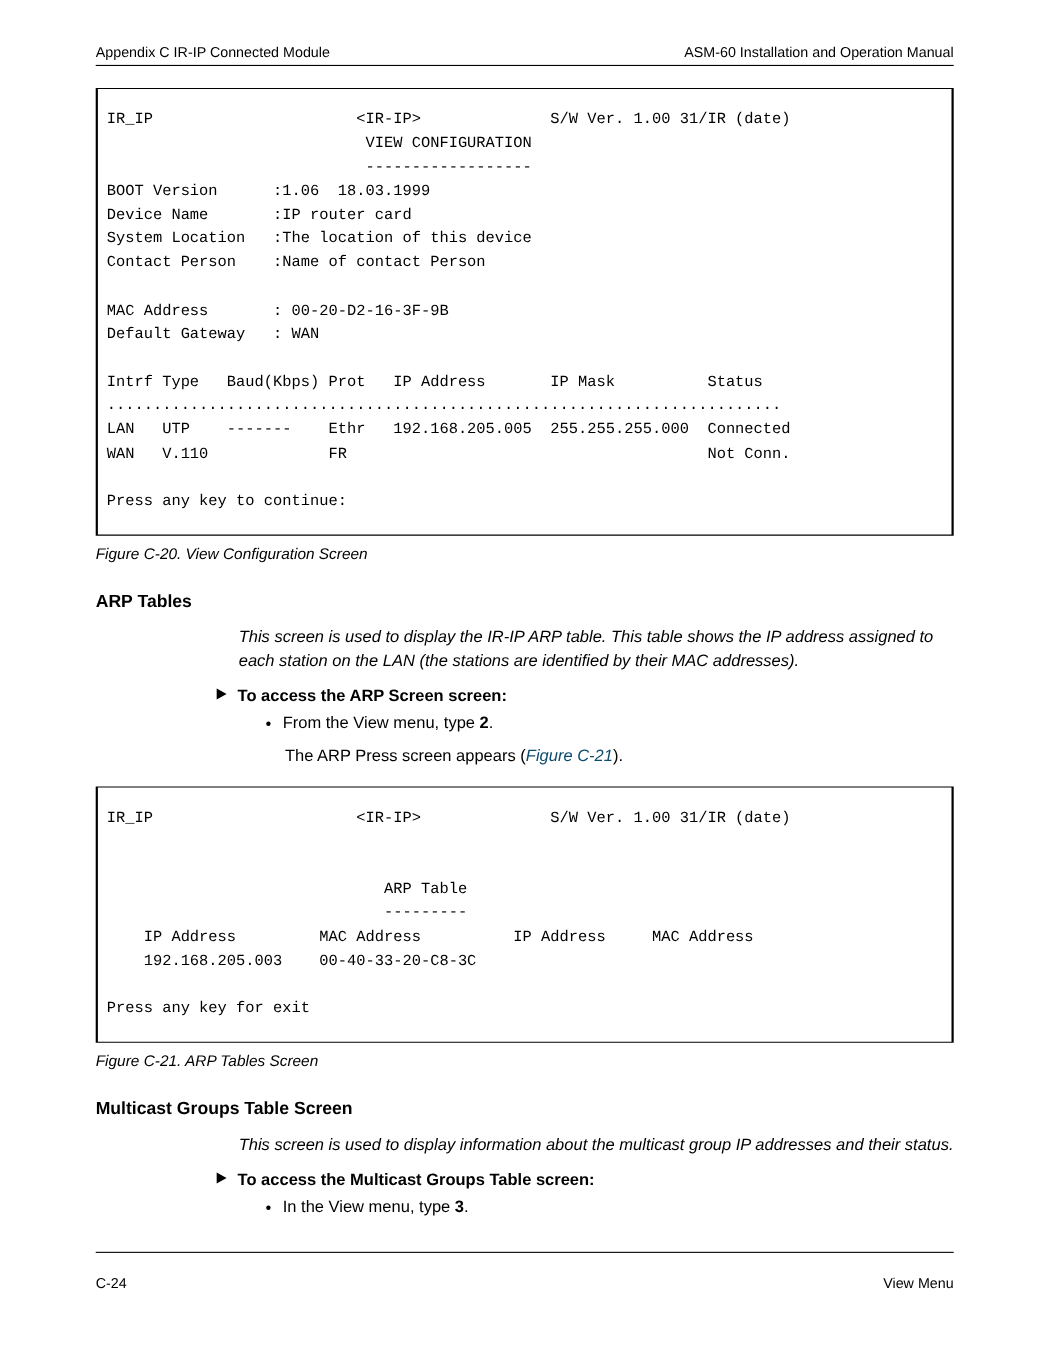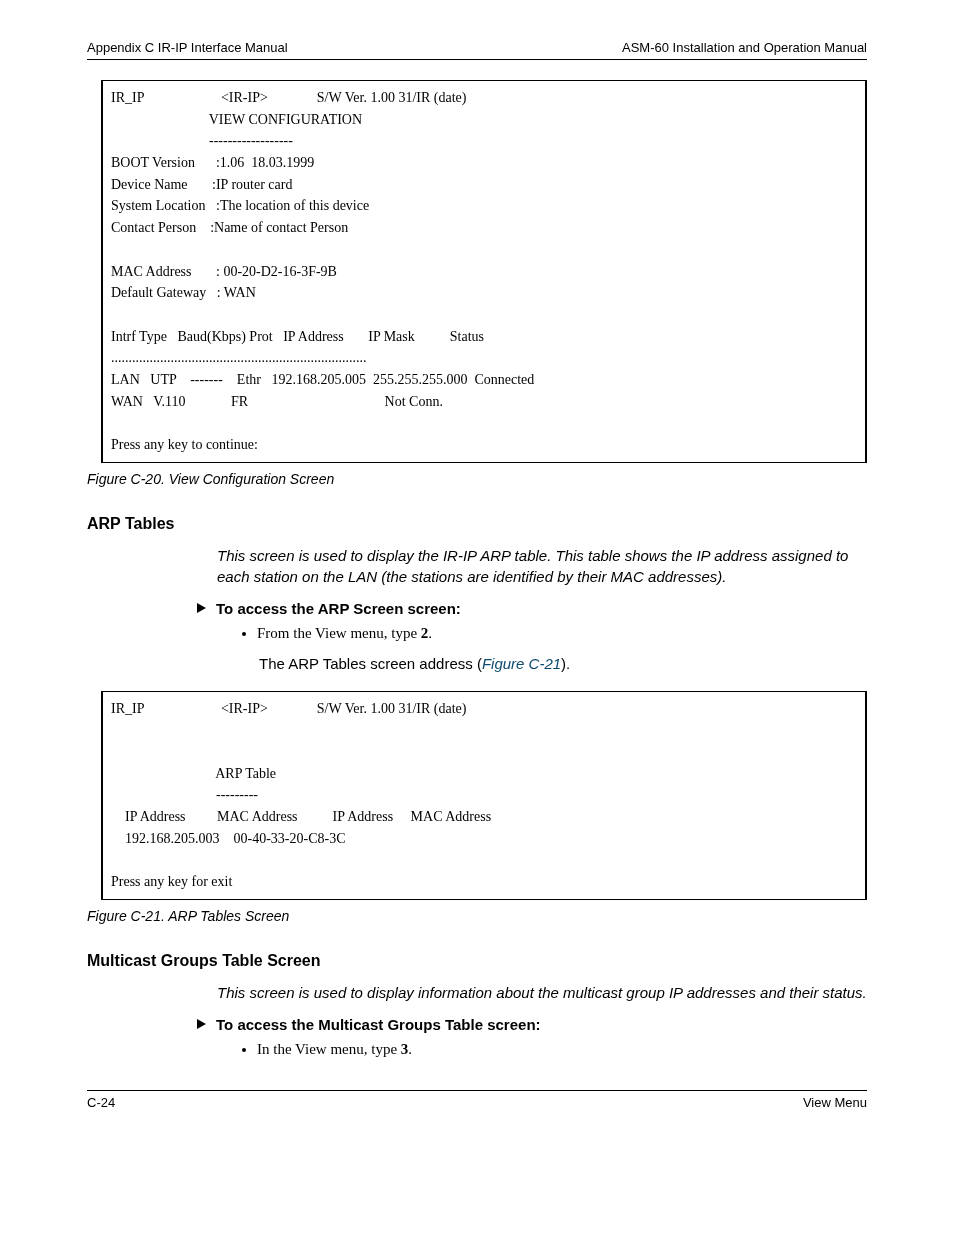--- a/index.html
+++ b/index.html
@@ -18,29 +18,29 @@
   .runhead {
     display: flex;
     justify-content: space-between;
     font-size: 13px;
     border-bottom: 1px solid #000;
     padding-bottom: 4px;
     margin-bottom: 20px;
   }
   .runhead .right b { font-weight: normal; }
   .terminal {
-    font-family: Liberation Serif, serif;
+    font-family: Liberation Mono, monospace;
     font-size: 14px;
     line-height: 1.55;
     white-space: pre;
     border: 1px solid #000;
     border-left-width: 2px;
     border-right-width: 2px;
-    padding: 6px 8px;
-    margin: 0 0 8px 14px;
+    padding: 18px 8px;
+    margin: 0 0 8px 0;
     overflow: hidden;
   }
   .fig-caption {
     text-align: left;
     font-style: italic;
     font-size: 14px;
     margin: 6px 0 28px 0;
   }
   h2.sec {
     font-family: "Segoe UI", "Helvetica Neue", Arial, sans-serif;
@@ -64,42 +64,42 @@
     border-bottom: 5px solid transparent;
     border-left: 9px solid #000;
     margin-right: 10px;
     vertical-align: 1px;
   }
   ul.bullets {
     list-style: disc;
     margin: 0 0 8px 150px;
     padding-left: 20px;
   }
-  ul.bullets li { margin-bottom: 6px; line-height: 1.45; font-family: Liberation Serif, serif; }
+  ul.bullets li { margin-bottom: 6px; line-height: 1.45; }
   .result {
     margin: 0 0 16px 172px;
     line-height: 1.45;
   }
   .link { color: #0c4a6e; font-style: italic; }
   .footer {
     display: flex;
     justify-content: space-between;
     font-size: 13px;
     border-top: 1px solid #000;
-    padding-top: 4px;
+    padding-top: 20px;
     margin-top: 30px;
   }
 </style>
 </head>
 <body>
 
 <div class="page">
 
   <div class="runhead">
-    <span>Appendix C  IR-IP Interface Manual</span>
+    <span>Appendix C  IR-IP Connected Module</span>
     <span class="right">
       <b>ASM-60</b><span> Installation and Operation Manual</span>
     </span>
   </div>
 
   <pre class="terminal" id="term1">IR_IP                      &lt;IR-IP&gt;              S/W Ver. 1.00 31/IR (date)
                             VIEW CONFIGURATION
                             ------------------
 BOOT Version      :1.06  18.03.1999
 Device Name       :IP router card
@@ -126,21 +126,21 @@
     <span class="arrow"></span><span>To access the ARP Screen screen:</span>
   </div>
 
   <ul class="bullets">
     <li>
       <span>From the View menu, type </span><b>2</b><span>.</span>
     </li>
   </ul>
 
   <p class="result">
-    <span>The ARP Tables screen address (</span><span class="link">Figure C-21</span><span>).</span>
+    <span>The ARP Press screen appears (</span><span class="link">Figure C-21</span><span>).</span>
   </p>
 
   <pre class="terminal" id="term2">IR_IP                      &lt;IR-IP&gt;              S/W Ver. 1.00 31/IR (date)
 
 
                               ARP Table
                               ---------
     IP Address         MAC Address          IP Address     MAC Address
     192.168.205.003    00-40-33-20-C8-3C
 

